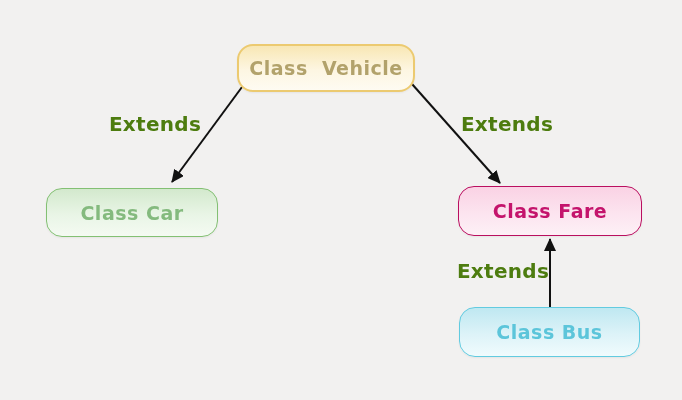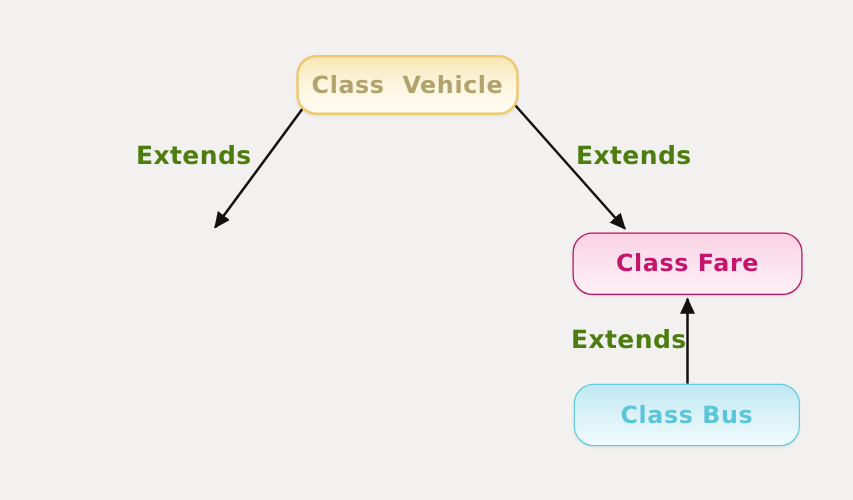--- a/index.html
+++ b/index.html
@@ -91,20 +91,23 @@
     </defs>
     <line x1="242" y1="87" x2="172" y2="182" stroke="#111111" stroke-width="2" marker-end="url(#arrowhead)"></line>
     <line x1="412" y1="84" x2="500" y2="183" stroke="#111111" stroke-width="2" marker-end="url(#arrowhead)"></line>
     <line x1="550" y1="307" x2="550" y2="239" stroke="#111111" stroke-width="2" marker-end="url(#arrowhead)"></line>
   </svg>
 
   <div class="node node-vehicle">
     <span class="node-label">Class  Vehicle</span>
   </div>
 
+  <div class="node node-car">
+    <span class="node-label">Class Car</span>
+  </div>
 
   <div class="node node-bus">
     <span class="node-label">Class Bus</span>
   </div>
 
   <div class="node node-fare">
     <span class="node-label">Class Fare</span>
   </div>
 
   <div class="edge-label edge-label-vehicle-car">Extends</div>

